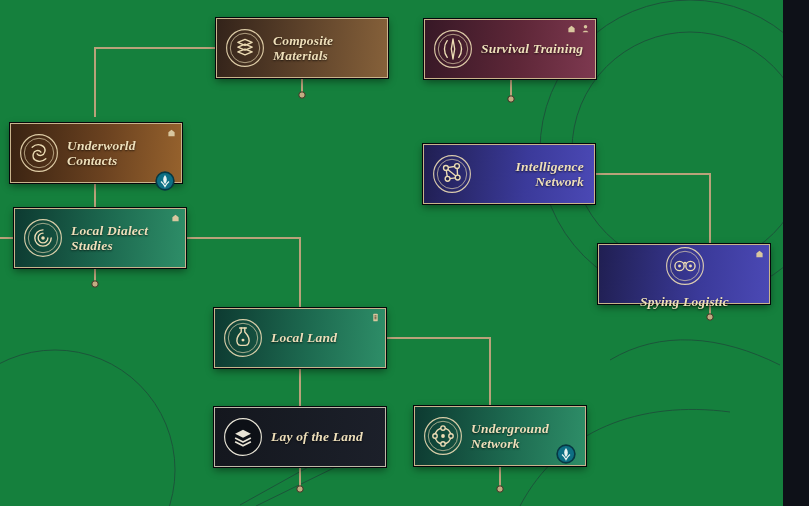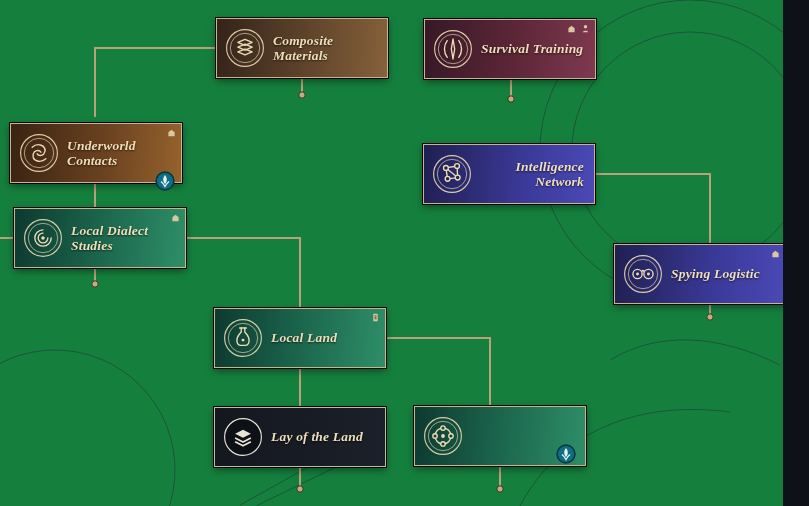--- a/index.html
+++ b/index.html
@@ -32,21 +32,21 @@
   .n-maroon{background:linear-gradient(95deg,#371826 0%,#5e2738 55%,#7e3950 100%);}
   .n-indigo{background:linear-gradient(95deg,#201f52 0%,#3b3a9a 60%,#4b49b5 100%);text-align:right;}
   .n-green {background:linear-gradient(95deg,#0d3a31 0%,#1d6a50 55%,#2e8e68 100%);}
   .n-dark  {background:linear-gradient(95deg,#14171e 0%,#1c202a 100%);border-color:#bfb9a8;}
 
   .p-composite{left:216px;top:18px;}
   .p-survival{left:424px;top:19px;}
   .p-underworld{left:10px;top:123px;}
   .p-intelligence{left:423px;top:144px;}
   .p-dialect{left:14px;top:208px;}
-  .p-spying{left:614px;top:244px;}
+  .p-spying{left:598px;top:244px;flex-direction:column;}
   .p-hubs{left:214px;top:308px;}
   .p-lay{left:214px;top:407px;}
   .p-underground{left:414px;top:406px;}
 
   .node-icon{width:42px;height:42px;flex:0 0 auto;}
   .ring{fill:none;stroke:#ecdcb4;stroke-width:1.1;opacity:.9;}
   .ring2{stroke-width:.9;opacity:.7;}
   .glyph path,.glyph circle{fill:none;stroke:#ecdcb4;stroke-width:1.3;stroke-linejoin:round;stroke-linecap:round;}
   .glyph .dot{fill:#ecdcb4;stroke:none;}
   .glyph .nodefill{fill:#20214f;}
@@ -272,20 +272,21 @@
         <g class="glyph">
           <circle cx="20" cy="20" r="7.6"></circle>
           <circle class="gnodefill" cx="20" cy="12.4" r="2.1"></circle>
           <circle class="gnodefill" cx="27.6" cy="20" r="2.1"></circle>
           <circle class="gnodefill" cx="20" cy="27.6" r="2.1"></circle>
           <circle class="gnodefill" cx="12.4" cy="20" r="2.1"></circle>
           <circle class="dot" cx="20" cy="20" r="1.8"></circle>
         </g>
       </svg>
     </span>
+    <span class="title">Underground Network</span>
     <span class="corner-badge cb-underground">
       <svg viewBox="0 0 18 18" width="20" height="20">
         <circle cx="9" cy="9" r="8" fill="#0e6f84" stroke="#073842" stroke-width="1.5"></circle>
         <path d="M9 3.6 C6.8 6.2 6.8 9.2 9 12 C11.2 9.2 11.2 6.2 9 3.6 Z" fill="#eaf4f2"></path>
         <path d="M5.4 9.5 C7 10.8 8 12 9 14 C10 12 11 10.8 12.6 9.5" fill="none" stroke="#eaf4f2" stroke-width="1.1"></path>
       </svg>
     </span>
   </div>
 
 </div>

